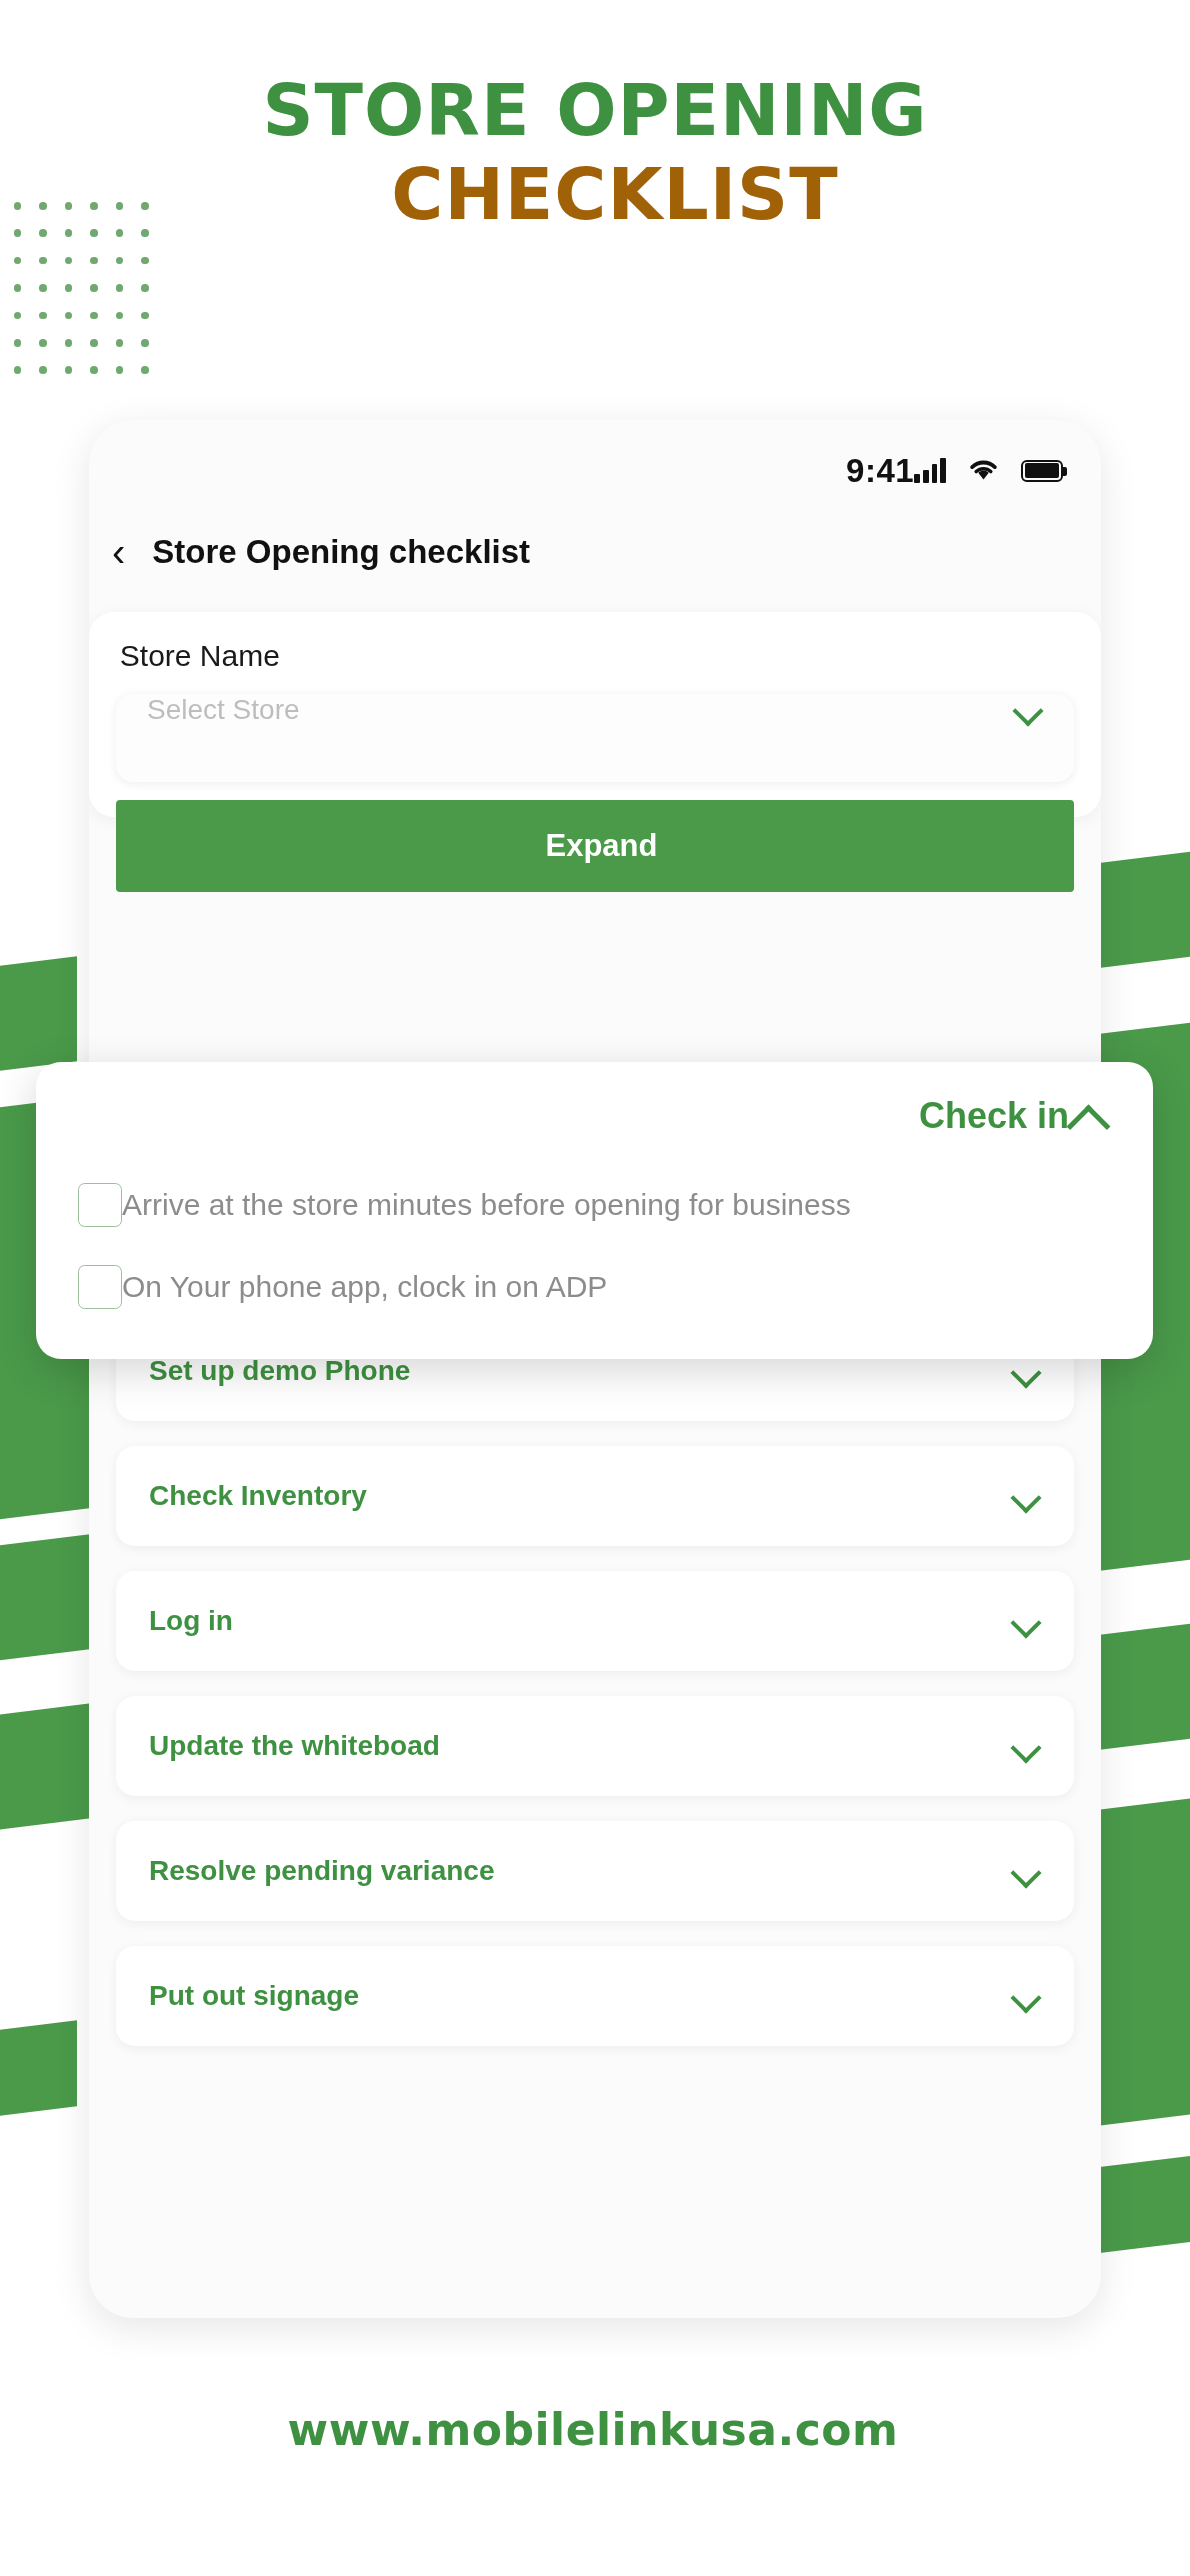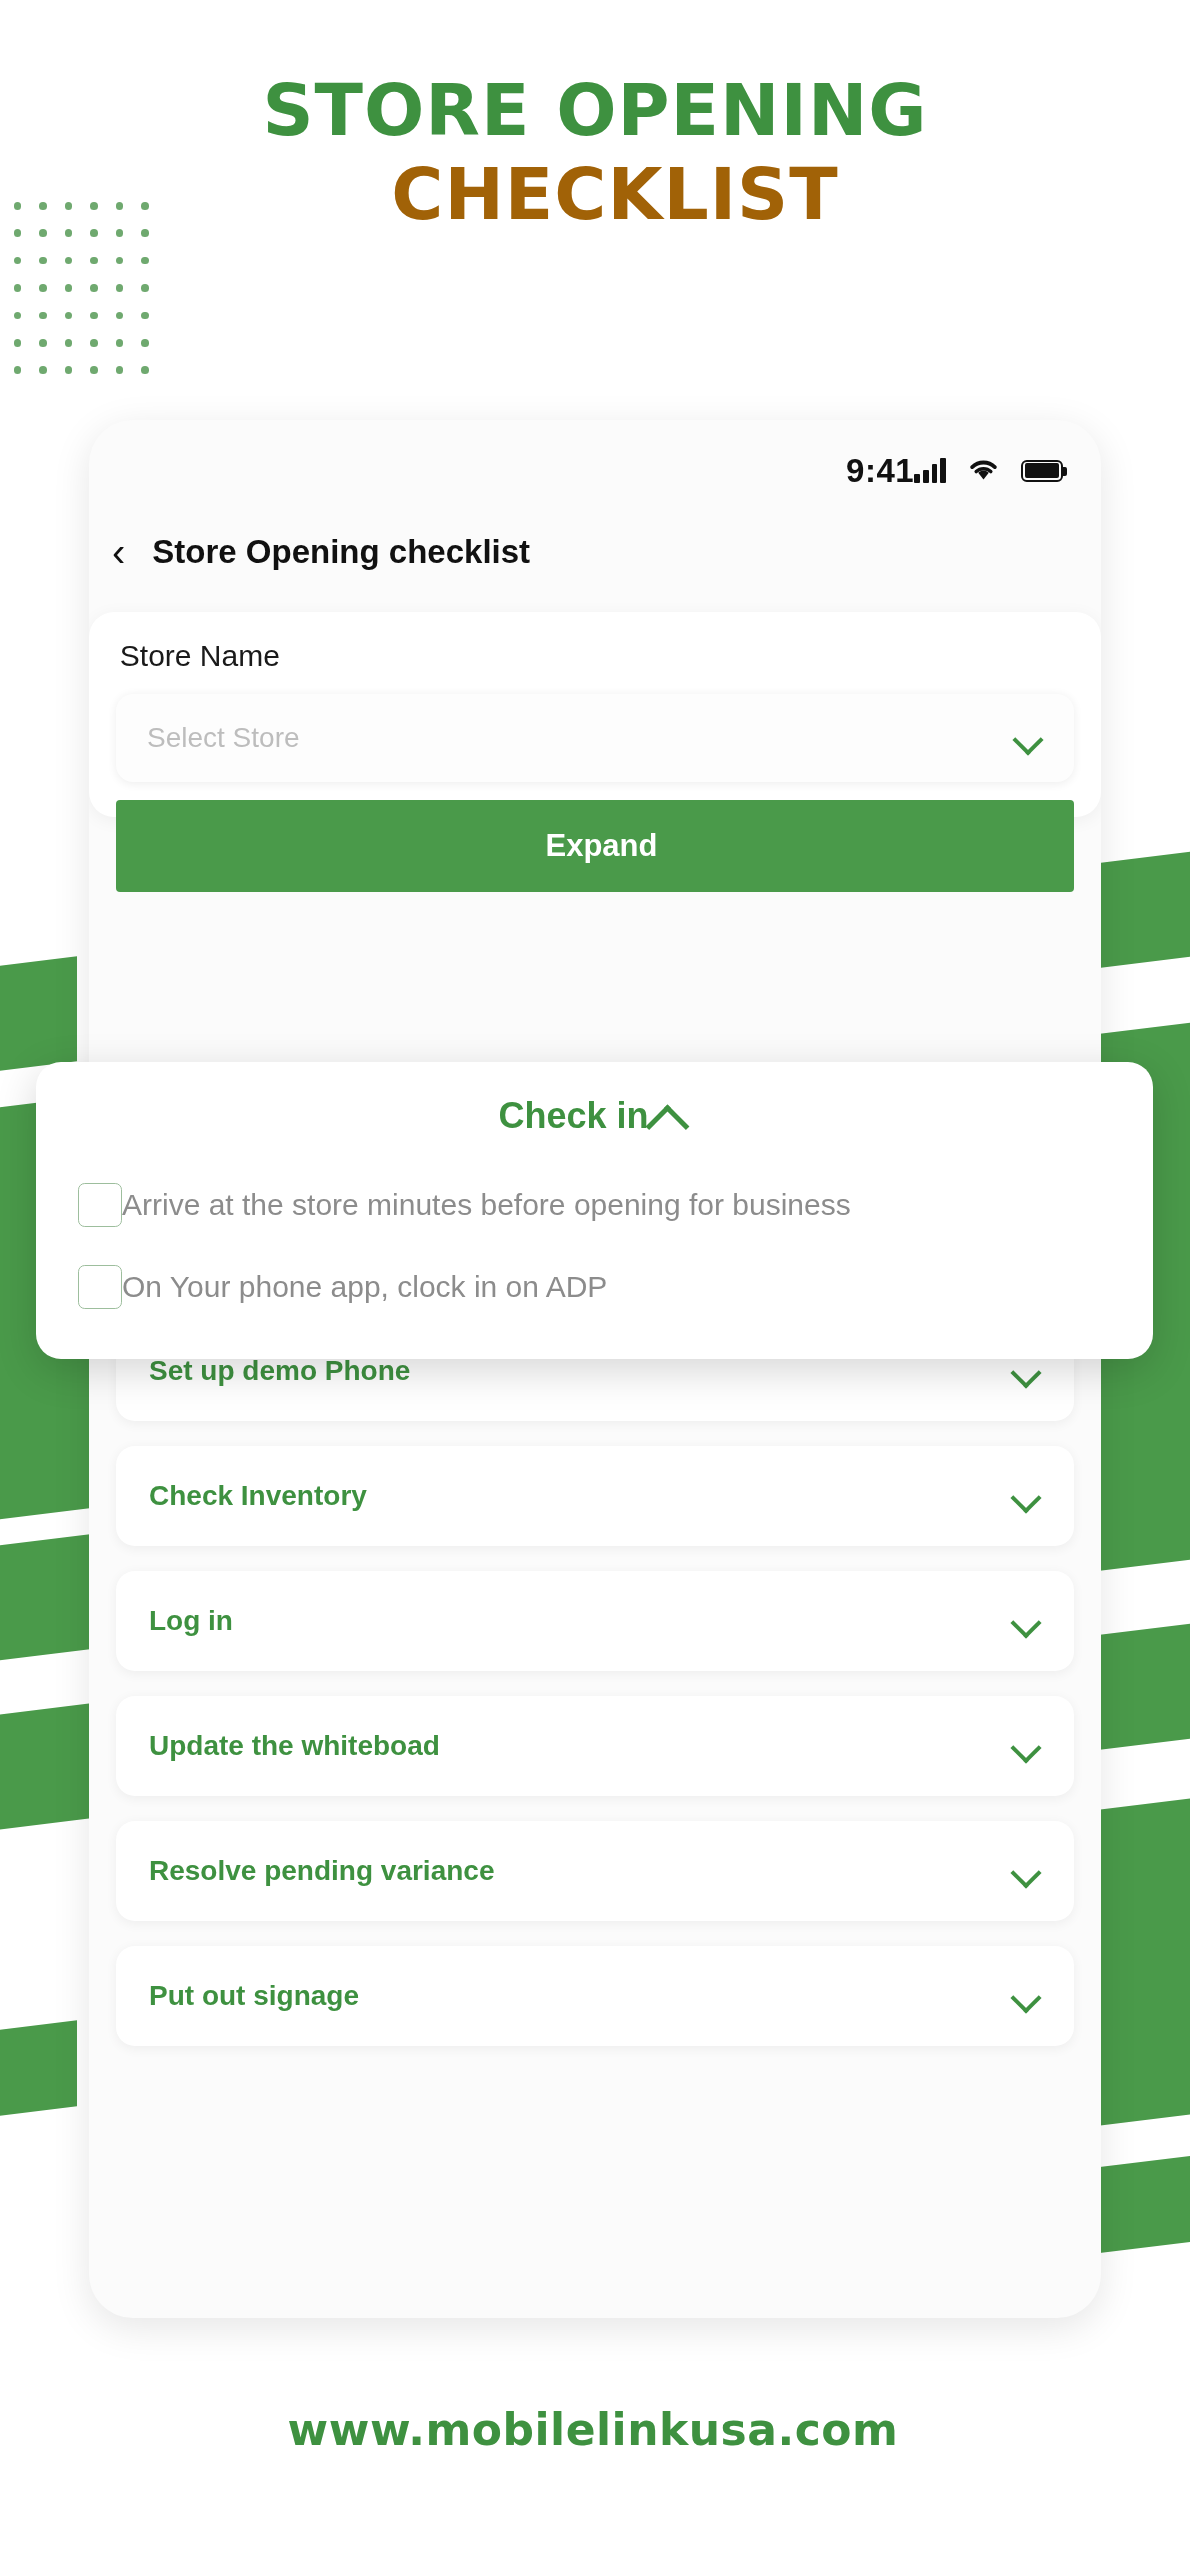--- a/index.html
+++ b/index.html
@@ -188,21 +188,20 @@
     color: #1a1a1a;
     margin-bottom: 21px;
     padding-left: 3.8px;
   }
   .select-box {
     height: 88px;
     background: #FDFDFD;
     border-radius: 17px;
     box-shadow: 0 1.9px 9.6px rgba(0,0,0,0.07);
     display: flex;
-    align-items: center;
     justify-content: space-between;
     padding: 0 31px;
   }
   .select-placeholder {
     font-size: 28px;
     color: #BDBDBD;
   }
 
   .chev {
     display: inline-block;
@@ -272,21 +271,21 @@
     width: 1117px;
     background: #FFFFFF;
     border-radius: 25px;
     box-shadow: 0 11.5px 42px rgba(0,0,0,0.16);
     z-index: 9;
     padding: 33px 42px 42px 42px;
   }
   .checkin-head {
     display: flex;
     align-items: center;
-    justify-content: center;
+    justify-content: flex-end;
     margin-bottom: 46px;
   }
   .checkin-title {
     font-size: 36px;
     color: #3E9140;
     font-weight: bold;
   }
   .chev-lg {
     display: inline-block;
     width: 42px; height: 33px;

